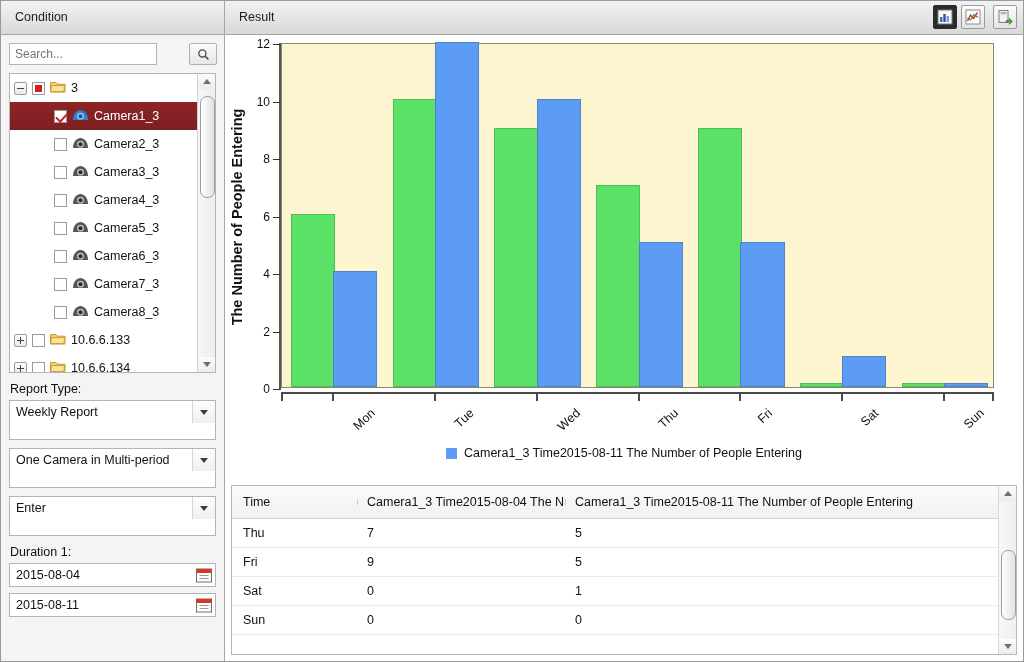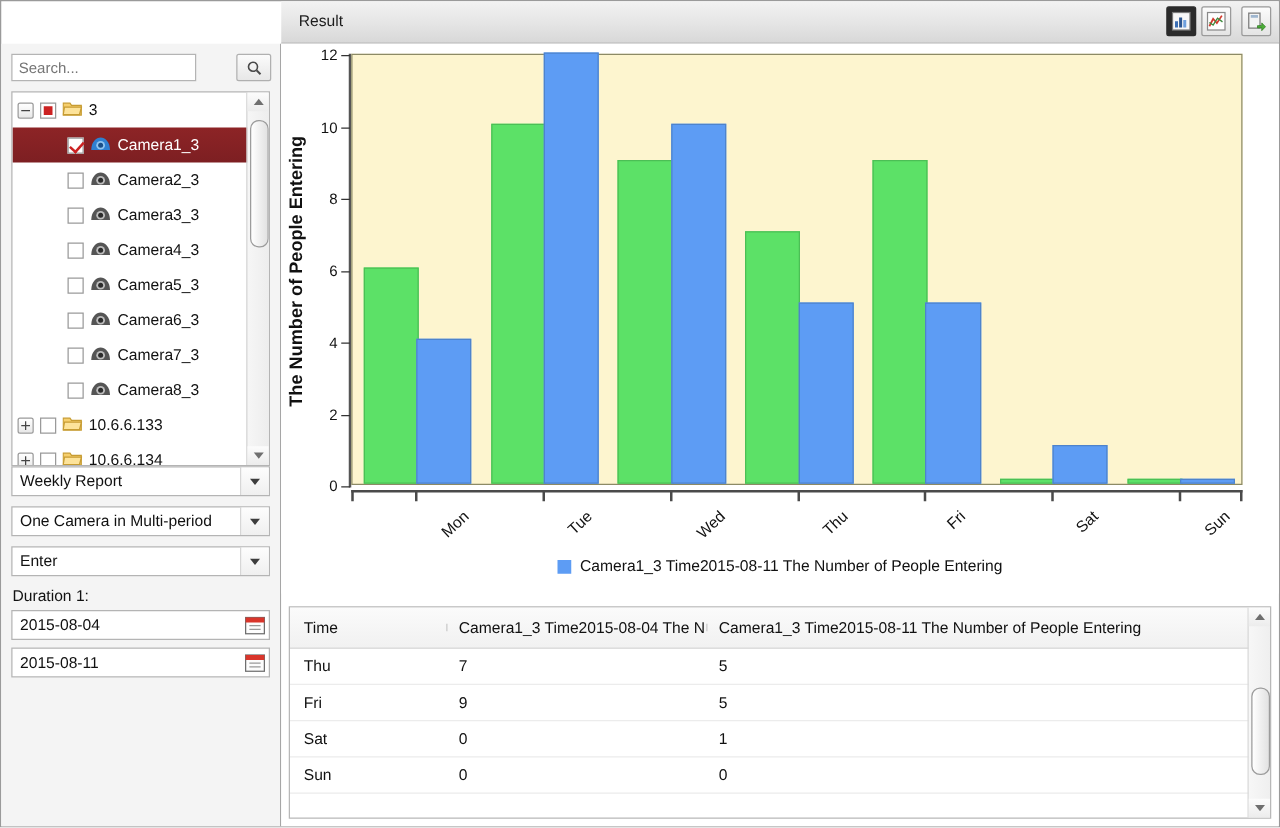--- a/index.html
+++ b/index.html
@@ -69,21 +69,21 @@
       display:flex;align-items:center;justify-content:center;cursor:pointer;
       background:linear-gradient(to bottom,#fcfcfc,#ececec);}
   .sbar-arrow.up{top:0;} .sbar-arrow.dn{bottom:0;}
   .arrow-g{width:0;height:0;border-left:4px solid transparent;border-right:4px solid transparent;}
   .arrow-g.u{border-bottom:5px solid #6f6f6f;}
   .arrow-g.d{border-top:5px solid #6f6f6f;}
   .sthumb{position:absolute;left:2px;width:13px;border:1px solid #9c9c9c;border-radius:7px;
       background:linear-gradient(to right,#ffffff,#f0f0f0,#e2e2e2);}
 
   .fld-label{font-size:12.5px;color:#111;margin:9px 0 4px 1px;}
-  .sel-box{position:relative;height:24px;margin-bottom:8px;box-sizing:border-box;
+  .sel-box{position:relative;height:40px;margin-bottom:8px;box-sizing:border-box;
       border:1px solid #b4b4b4;background:#fff;}
   .sel-txt{position:absolute;left:6px;top:4px;font-size:12.5px;color:#111;}
   .sel-arrow{position:absolute;right:0;top:0;width:22px;height:22px;
       border-left:1px solid #d6d6d6;background:linear-gradient(to bottom,#fdfdfd,#efefef);
       display:flex;align-items:center;justify-content:center;cursor:pointer;}
   .chev{width:0;height:0;border-left:4px solid transparent;border-right:4px solid transparent;
       border-top:5px solid #3d3d3d;}
   .date-box{position:relative;height:24px;margin-bottom:6px;box-sizing:border-box;
       border:1px solid #b4b4b4;background:#fff;}
   .cal{position:absolute;right:2px;top:2px;width:18px;height:18px;cursor:pointer;}
@@ -138,20 +138,23 @@
   .td{font-size:12.5px;color:#111;padding-left:11px;box-sizing:border-box;white-space:nowrap;}
   .c1{width:124px;} .c2{width:208px;} .c3{flex:1;}
   .tb-scroll{position:absolute;right:0;top:0;width:17px;bottom:0;
       background:linear-gradient(to right,#f7f7f7,#efefef);border-left:1px solid #d8d8d8;}
 </style>
 </head>
 <body>
 
 <div class="app">
 
+  <div class="hdr hdr-left">
+    <div class="hdr-title">Condition</div>
+  </div>
   <div class="hdr hdr-right">
     <div class="hdr-title">Result</div>
     <div class="toolbtns">
       <div class="tbtn sel">
         <svg width="16" height="16" viewBox="0 0 16 16">
           <rect x="1" y="1" width="14" height="14" fill="#f7f7f7" stroke="#7a7a7a"></rect>
           <rect x="3" y="8" width="2.4" height="5" fill="#3b6fb5"></rect>
           <rect x="6.3" y="5" width="2.4" height="8" fill="#2b5590"></rect>
           <rect x="9.6" y="7" width="2.4" height="6" fill="#6fa0dd"></rect>
         </svg>
@@ -310,20 +313,21 @@
         <div class="sbar-arrow up">
             <div class="arrow-g u"></div>
           </div>
         <div class="sthumb" style="top:22px;height:100px;"></div>
         <div class="sbar-arrow dn">
             <div class="arrow-g d"></div>
           </div>
       </div>
     </div>
 
+    <div class="fld-label">Report Type:</div>
 
     <div class="sel-box">
       <div class="sel-txt">Weekly Report</div>
       <div class="sel-arrow">
           <div class="chev"></div>
         </div>
     </div>
 
     <div class="sel-box">
       <div class="sel-txt">One Camera in Multi-period</div>

